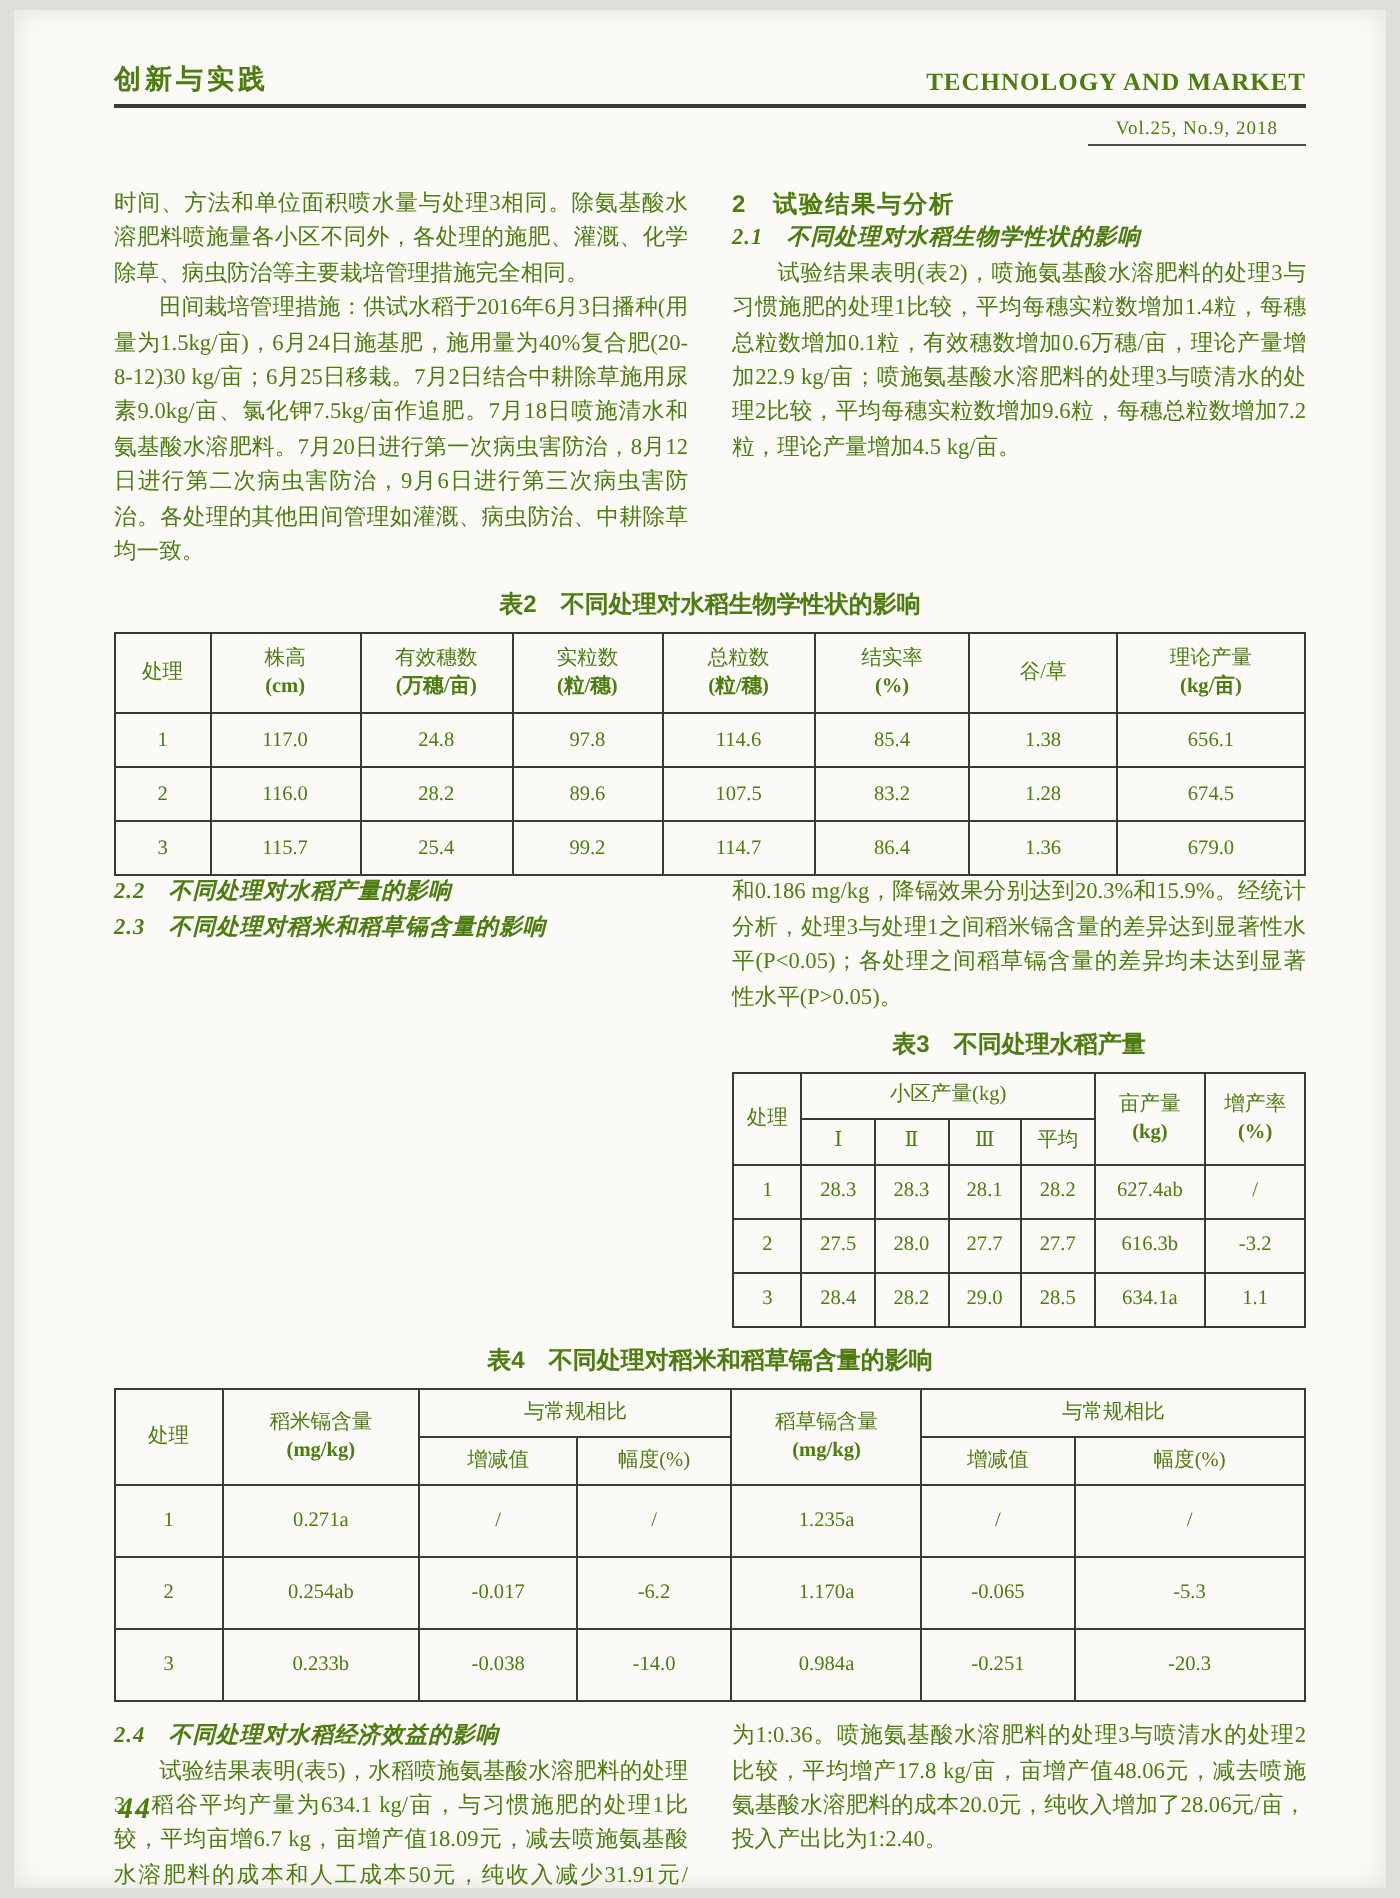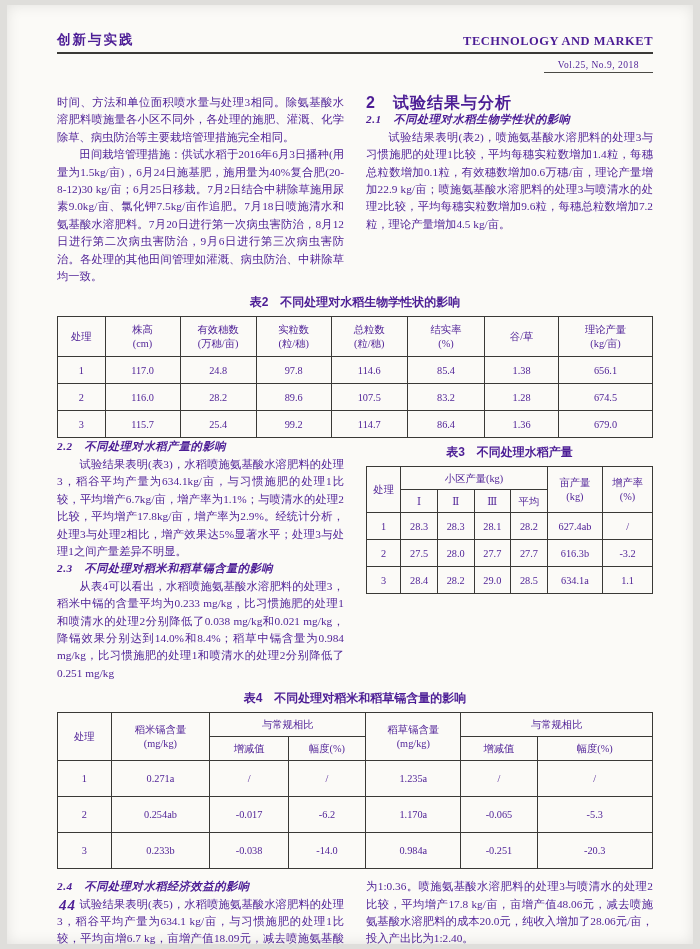--- a/index.html
+++ b/index.html
@@ -1,46 +1,46 @@
 <!DOCTYPE html>
 <html><head>
 <meta charset="utf-8">
 <style>
   * { margin:0; padding:0; box-sizing:border-box; }
   html,body { width:700px; height:949px; background:#dfdedb; font-family:"Liberation Serif","DejaVu Serif",serif; }
   .page {
     position:relative; margin:5px 7px; width:686px; height:939px;
-    background:#fbfaf7; color:#4c1d95; overflow:hidden;
+    background:#fbfaf7; color:#4d7c0f; overflow:hidden;
     box-shadow: inset 0 0 14px rgba(0,0,0,.10);
     padding:26px 40px 0 50px;
   }
   
   .hdr-row { display:flex; justify-content:space-between; align-items:flex-end;
              border-bottom:2px solid #3a3936; padding-bottom:3px; }
   .hdr-cn { font-weight:bold; font-size:13.5px; letter-spacing:2px; font-family:"Liberation Sans","DejaVu Sans",sans-serif; }
   .hdr-en { font-weight:bold; font-size:12.5px; letter-spacing:.5px; }
   .hdr-vol-row { text-align:right; }
   .hdr-vol { display:inline-block; font-size:9.5px; padding:3px 14px 2px;
              border-bottom:1.5px solid #4a4945; letter-spacing:.5px; }
   
   .cols { display:flex; gap:22px; }
   .col { flex:1 1 0; min-width:0; }
   p.body { font-size:11.3px; line-height:17.4px; text-align:justify; }
   p.indent { text-indent:2em; }
   .h-black { font-family:"Liberation Sans","DejaVu Sans",sans-serif; font-weight:bold;
-             font-size:16px; line-height:17.4px; letter-spacing:1px; }
+             font-size:12px; line-height:17.4px; letter-spacing:1px; }
   .h-kai { font-style:italic; font-weight:bold; font-size:11.3px; line-height:17.4px; letter-spacing:.5px; }
   
   .tbl-title { text-align:center; font-weight:bold; font-size:12px;
                font-family:"Liberation Sans","DejaVu Sans",sans-serif; margin-bottom:5px; }
   table { border-collapse:collapse; width:100%; table-layout:fixed; }
   th, td { border:1px solid #3a3936; text-align:center; vertical-align:middle;
            font-weight:normal; font-size:10.3px; line-height:13.5px; padding:2px 1px; }
   .t-name { display:block; }
-  .t-unit { display:block; }
+  .t-unit { display:block;font-weight:bold; }
   .tbl2 td { height:27px; }
   .tbl2 th { height:40px; }
   .tbl3 th { height:23px; }
   .tbl3 td { height:27px; }
   .tbl4 th { height:24px; }
   .tbl4 td { height:36px; }
   .mt-top { margin-top:21px; }
   .mt-t2  { margin-top:9px; }
   .mt-mid { }
   .mt-t4  { margin-top:8px; }
@@ -151,25 +151,24 @@
             <td>1.36</td>
             <td>679.0</td>
       </tr>
     </tbody>
       </table>
   </div>
 
   <div class="cols mt-mid">
     <div class="col">
       <div class="h-kai">2.2　不同处理对水稻产量的影响</div>
-      <p class="body indent">试验结果表明(表3)，水稻喷施氨基酸水溶肥料的处理3，稻谷平均产量为634.1kg/亩，与习惯施肥的处理1比较，平均增产6.7kg/亩，增产率为1.1%；与喷清水的处理2比较，平均增产17.8kg/亩，增产率为2.9%。经统计分析，处理3与处理2相比，增产效果达5%显著水平；处理3与处理1之间产量差异不明显。</p>
       <div class="h-kai">2.3　不同处理对稻米和稻草镉含量的影响</div>
-      <p class="body indent">从表4可以看出，水稻喷施氨基酸水溶肥料的处理3，稻米中镉的含量平均为0.233 mg/kg，比习惯施肥的处理1和喷清水的处理2分别降低了0.038 mg/kg和0.021 mg/kg，降镉效果分别达到14.0%和8.4%；稻草中镉含量为0.984 mg/kg，比习惯施肥的处理1和喷清水的处理2分别降低了0.251 mg/kg</p>
-    </div>
-    <div class="col">
+    </div>
+    <div class="col">
+      <p class="body">和0.186 mg/kg，降镉效果分别达到20.3%和15.9%。经统计分析，处理3与处理1之间稻米镉含量的差异达到显著性水平(P&lt;0.05)；各处理之间稻草镉含量的差异均未达到显著性水平(P&gt;0.05)。</p>
       <div class="t3-wrap">
         <div class="tbl-title">表3　不同处理水稻产量</div>
         <table class="tbl3">
           <colgroup>
             <col style="width:12%">
               <col style="width:12.8%">
               <col style="width:12.8%">
               <col style="width:12.8%">
             <col style="width:12.8%">
               <col style="width:19.4%">

